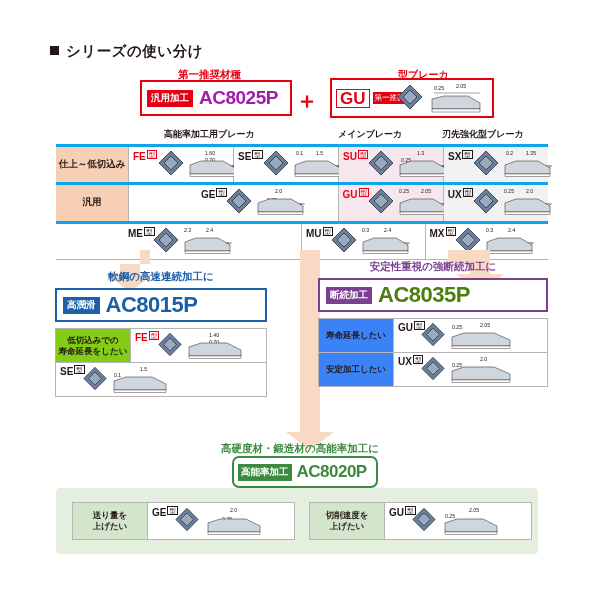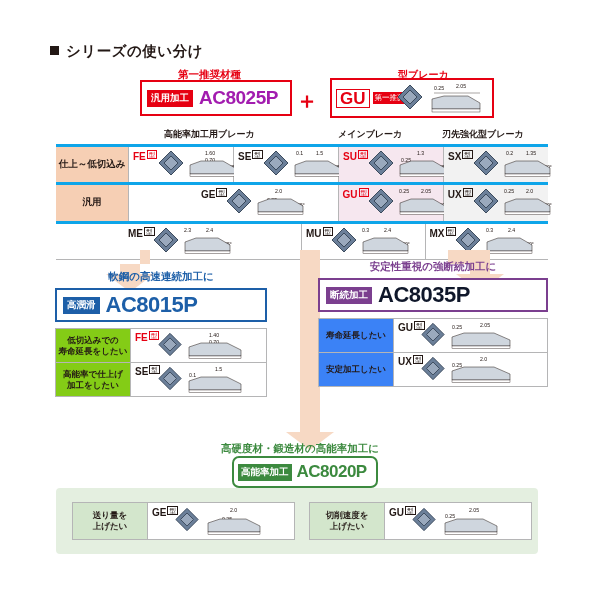--- a/index.html
+++ b/index.html
@@ -50,21 +50,21 @@
 
   .cap{font-size:10.5px;font-weight:bold;text-align:center;display:block;}
   .cap.blue{color:#1d5fa8;}
   .cap.pur{color:#7b3f8f;}
 
   .mbox{border:2px solid #1d5fa8;background:#fff;display:flex;align-items:center;height:30px;margin-top:4px;}
   .mbox.pur{border-color:#7b3f8f;}
   .mtag{font-size:9.5px;font-weight:bold;color:#fff;background:#1d5fa8;padding:2px 4px;margin-left:6px;}
   .mtag.pur{background:#7b3f8f;}
   .mname{font-size:22px;font-weight:bold;color:#1d5fa8;margin-left:6px;letter-spacing:-.5px;}
-  .mname.pur{color:#0f172a;}
+  .mname.pur{color:#4d7c0f;}
 
   .tbl{margin-top:6px;border:1px solid #b5b5b6;}
   .trow{display:flex;height:33px;border-bottom:1px solid #b5b5b6;}
   .trow:last-child{border-bottom:none;}
   .tlab{width:74px;flex:none;display:flex;align-items:center;justify-content:center;text-align:center;font-size:8.5px;font-weight:bold;line-height:1.25;background:#84cc16;border-right:1px solid #b5b5b6;}
   .tlab.pur{background:#3b82f6;}
   .tcell{flex:1;position:relative;background:#fff;}
 
   
   .bottom-cap{position:absolute;left:0;right:0;top:442px;text-align:center;font-size:10.5px;font-weight:bold;color:#3c8a3f;}
@@ -349,24 +349,20 @@
             <svg width="62" height="28" viewBox="0 0 62 28">
               <text class="tiny" x="24" y="6">1.40</text>
                 <text class="tiny" x="24" y="13">0.70</text>
               <path d="M4 25 L4 16 L16 12 L42 12 L56 19 L56 25 Z" fill="#cfd6de" stroke="#231815" stroke-width=".5"></path>
               <rect x="4" y="25" width="52" height="2.5" fill="#fff" stroke="#231815" stroke-width=".4"></rect>
             </svg>
           </span>
         </div>
       </div>
       <div class="trow">
-        <div class="tlab">
-            <span style="white-space:pre-line">高能率で仕上げ
-加工をしたい</span>
-          </div>
         <div class="tcell">
           <span class="badge blk" style="left:4px;top:3px;"><span>SE</span><span class="sup">型</span></span>
           <span class="ins" style="left:26px;top:3px;">
             <svg width="26" height="25" viewBox="0 0 28 26">
                 <polygon points="14,1 26,13 14,25 2,13" fill="#6b7f99" stroke="#3b4a5c"></polygon>
                 <polygon points="14,6 21,13 14,20 7,13" fill="#9aa9bd" stroke="#3b4a5c"></polygon>
               </svg>
           </span>
           <span class="prof" style="left:54px;top:2px;">
             <svg width="62" height="28" viewBox="0 0 62 28">

